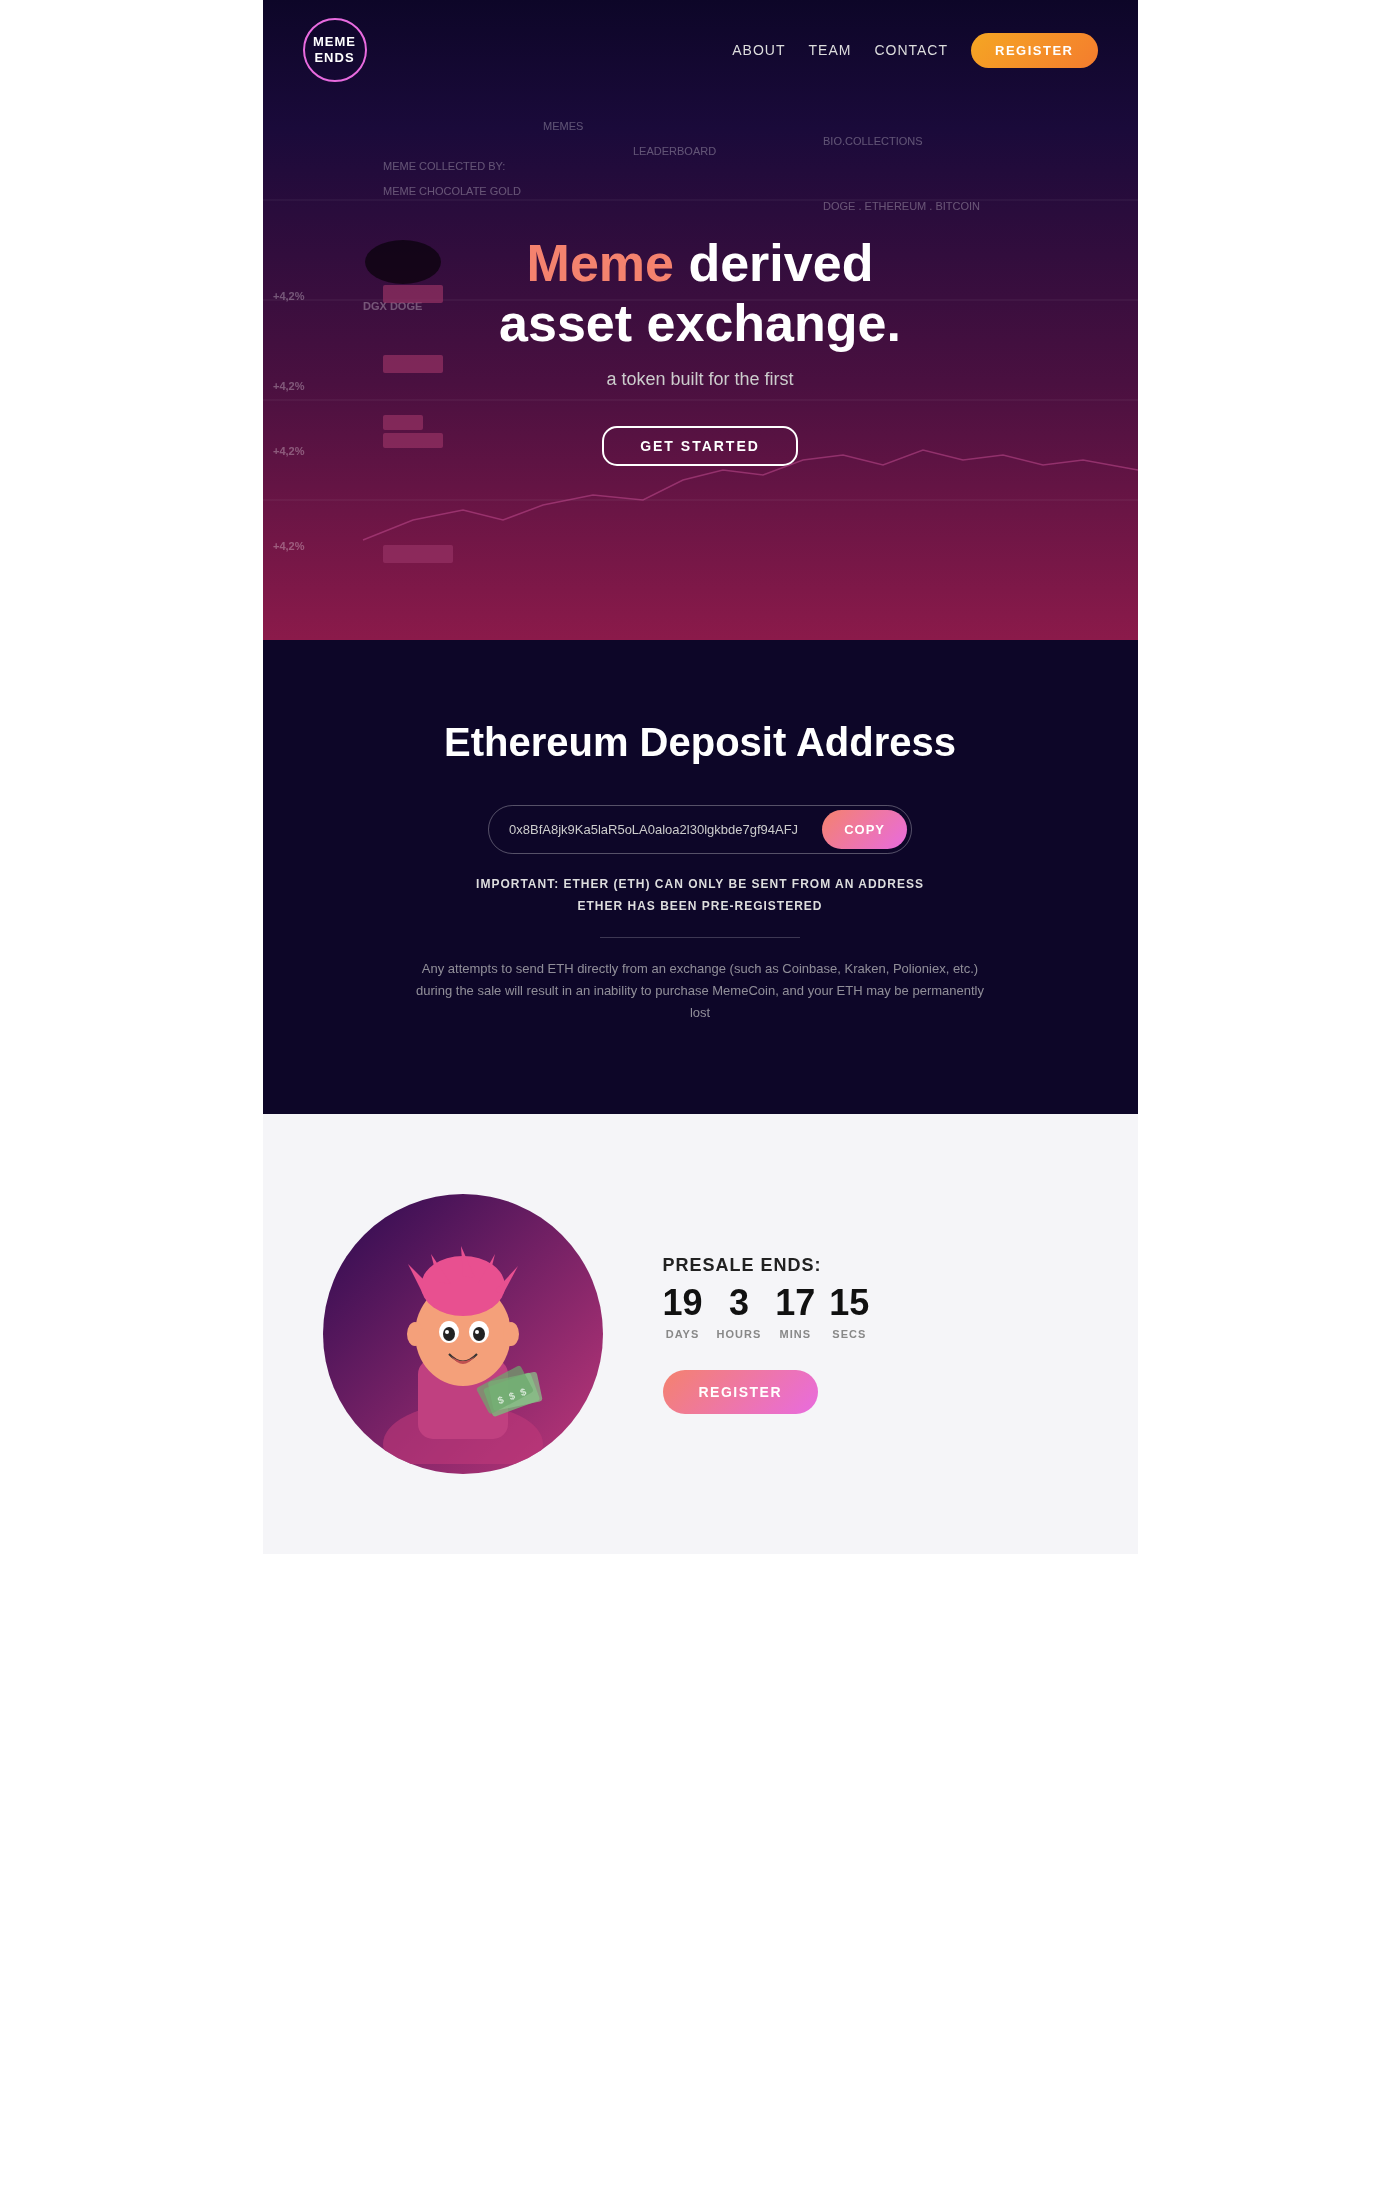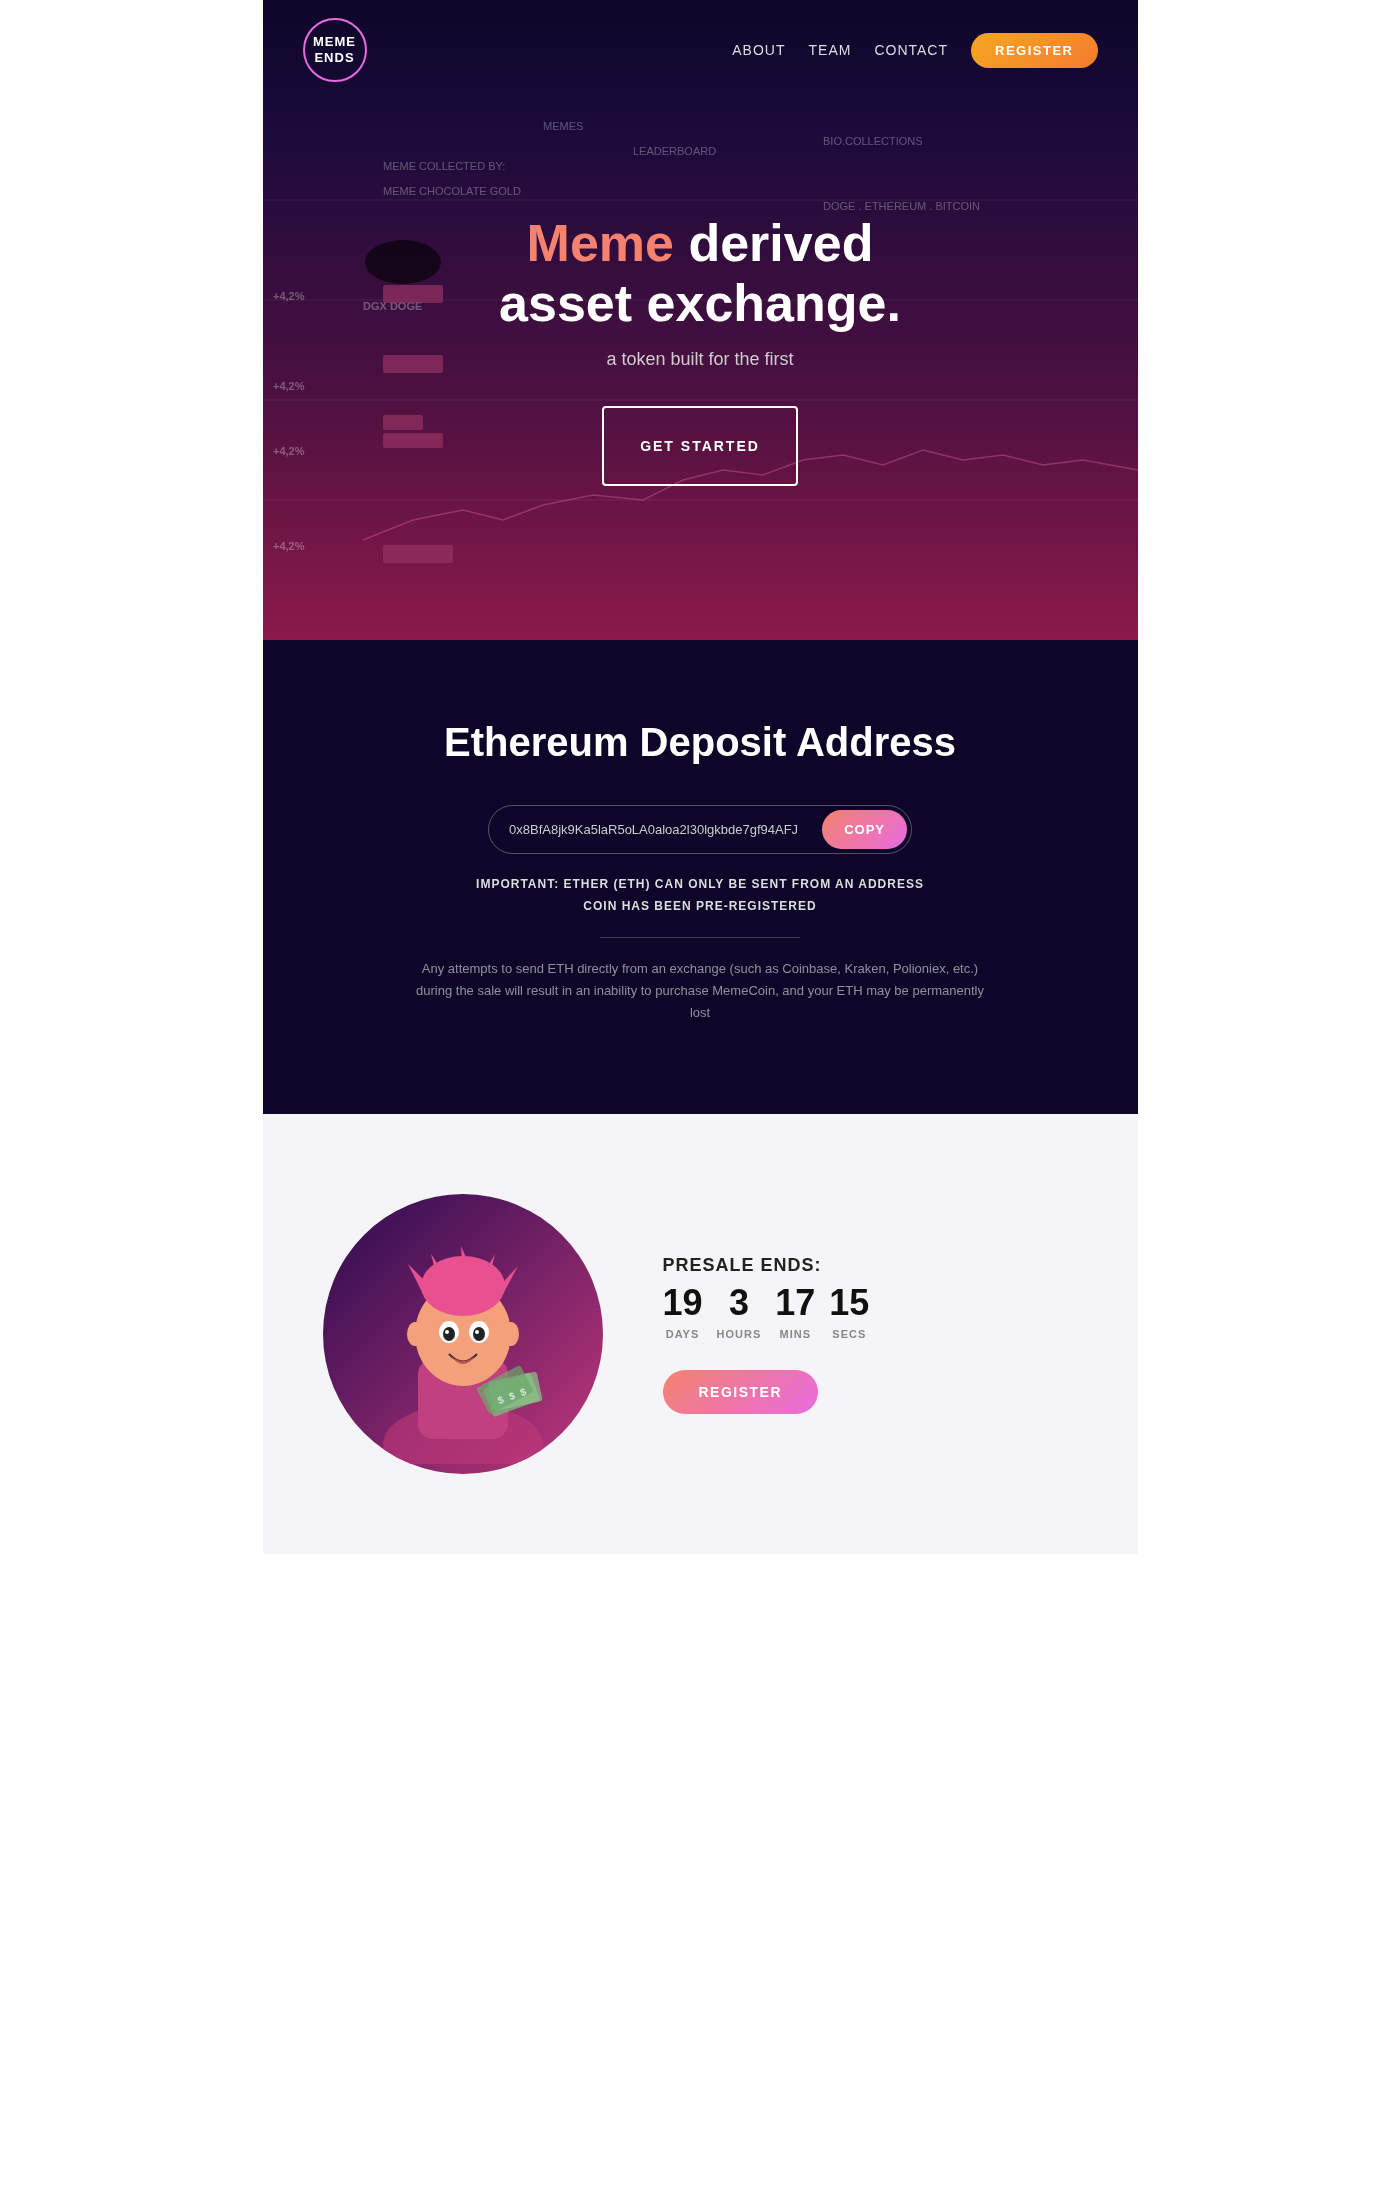--- a/index.html
+++ b/index.html
@@ -85,25 +85,25 @@
       font-size: 18px;
       color: #ccc;
       margin-bottom: 36px;
       font-weight: 300;
     }
     .hero-btn {
       display: inline-block;
       border: 2px solid #fff;
       color: #fff;
       background: transparent;
-      padding: 30px 36px;
+      padding: 10px 36px;
       font-size: 14px;
       font-weight: bold;
       letter-spacing: 2px;
-      border-radius: 4px;
+      border-radius: 15px;
       cursor: pointer;
     }
 
     
     .chart-decoration {
       position: absolute;
       top: 0; left: 0; width: 100%; height: 100%;
     }
     .chart-decoration text {
       fill: rgba(255,255,255,0.3);
@@ -307,21 +307,21 @@
 <div class="ethereum-section">
   <h2 class="eth-title">Ethereum Deposit Address</h2>
   <div>
     <div class="eth-address-box">
       <span class="eth-address-text">0x8BfA8jk9Ka5laR5oLA0aloa2l30lgkbde7gf94AFJ</span>
       <button class="eth-copy-btn">COPY</button>
     </div>
   </div>
   <p class="eth-important">
     <span>IMPORTANT: ETHER (ETH) CAN ONLY BE SENT FROM AN ADDRESS</span><br>
-    <span>COIN HAS BEEN PRE-REGISTERED</span>
+    <span>ETHER HAS BEEN PRE-REGISTERED</span>
   </p>
   <div class="eth-divider"></div>
   <p class="eth-warning">Any attempts to send ETH directly from an exchange (such as Coinbase, Kraken, Polioniex, etc.) during the sale will result in an inability to purchase MemeCoin, and your ETH  may be permanently lost</p>
 </div>
 
 <div class="presale-section">
 
   <div class="presale-image">
     <svg width="220" height="260" viewBox="0 0 220 260">
 

